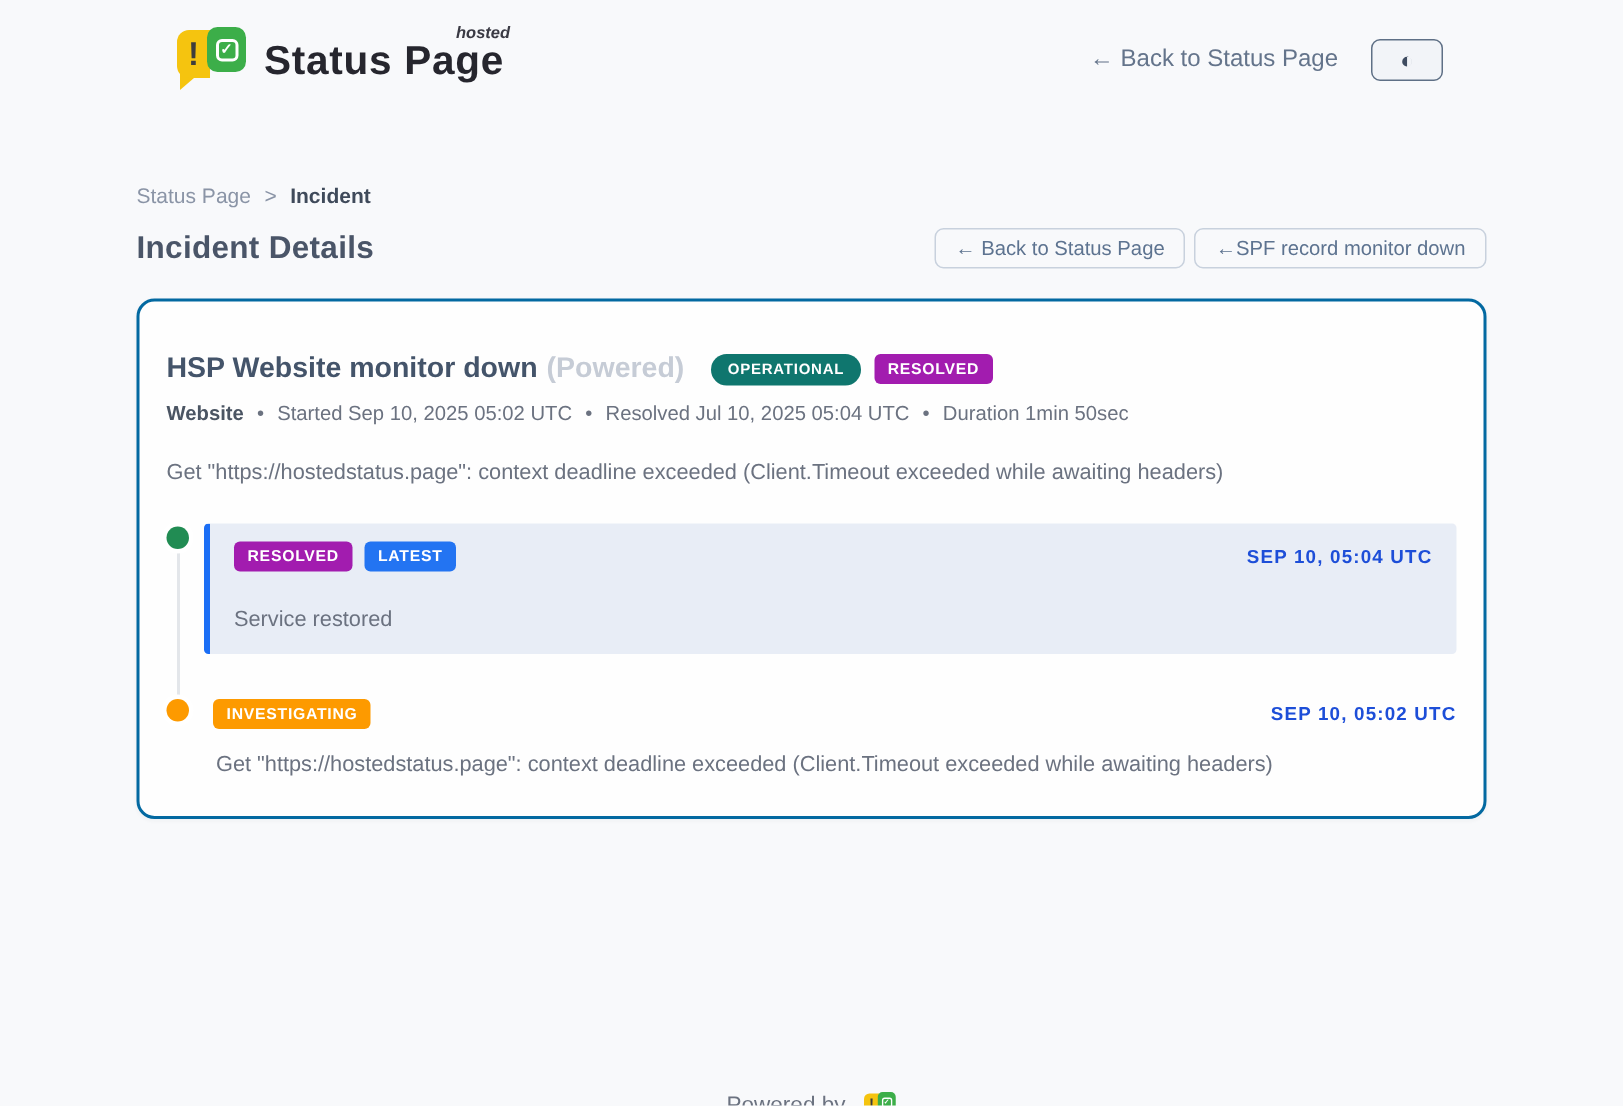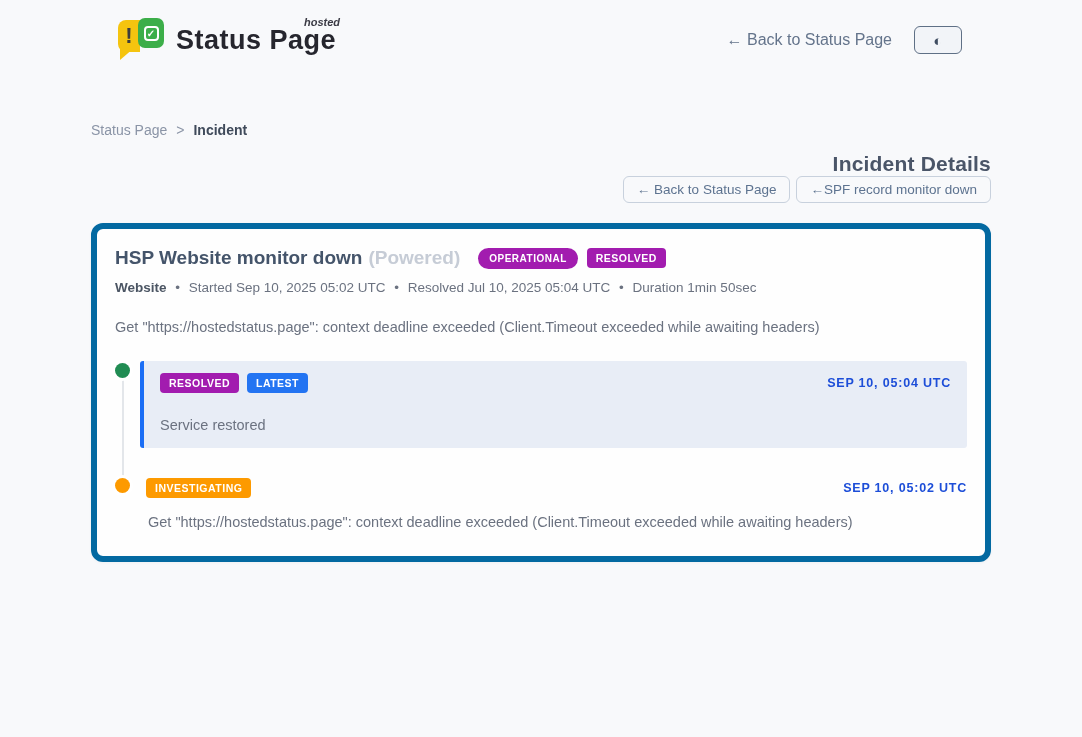--- a/index.html
+++ b/index.html
@@ -54,46 +54,46 @@
     display:flex; align-items:center; justify-content:center;
     cursor:pointer; color:#3f4c61; font-size:15px; line-height:1;
   }
 
   
   .container { width:900px; margin:0 auto; }
   .breadcrumb { margin-top:46px; font-size:14px; color:#8a94a6; display:flex; gap:9px; align-items:center; }
   .breadcrumb .root { cursor:pointer; }
   .breadcrumb .current { color:#3f4a5a; font-weight:bold; }
 
-  .title-row { display:flex; align-items:flex-end; justify-content:space-between; margin-top:14px;flex-direction:column; }
+  .title-row { display:flex; align-items:center; justify-content:space-between; margin-top:14px; }
   .page-title { font-size:21px; font-weight:bold; color:#4a5568; letter-spacing:0.2px; }
   .nav-buttons { display:flex; gap:6px; }
   .nav-btn {
     background:transparent; border:1px solid #c8d1dd; border-radius:6px;
     color:#5d7390; font-size:13.5px; font-family:inherit;
     height:27px; padding:0 13px; cursor:pointer; white-space:nowrap;
   }
 
   
   .card {
     margin-top:20px; background:#fefefe;
-    border:6px solid #0369a1; border-radius:12px;
+    border:2px solid #0369a1; border-radius:12px;
     box-shadow:0 1px 3px rgba(30,40,60,0.04);
-    padding:18px 18px 26px 18px;
+    padding:34px 18px 26px 18px;
   }
   .card-head { display:flex; align-items:center; }
   .incident-title { font-size:19px; font-weight:bold; color:#44546a; }
   .incident-component { font-size:19px; font-weight:bold; color:#c6ccd6; margin-left:6px; }
   .badges-head { display:flex; gap:9px; margin-left:18px; align-items:center; }
   .badge {
     color:#ffffff; font-size:10.5px; font-weight:bold; letter-spacing:0.5px;
     padding:4px 9px; border-radius:4px; display:inline-block;
   }
   .badge.pill { border-radius:999px; padding:5px 11px; font-size:10px; }
-  .bg-green-light { background:#a21caf; }
+  .bg-green-light { background:#0f766e; }
   .bg-green-dark  { background:#a21caf; }
   .bg-blue        { background:#2374f2; }
   .bg-orange      { background:#fd9a00; }
 
   .meta { margin-top:11px; font-size:13.5px; color:#6b7280; }
   .meta .meta-strong { font-weight:bold; color:#4b5563; }
   .meta .sep { margin:0 5px; }
   .desc { margin-top:24px; font-size:14.5px; color:#6b7280; }
 
   

